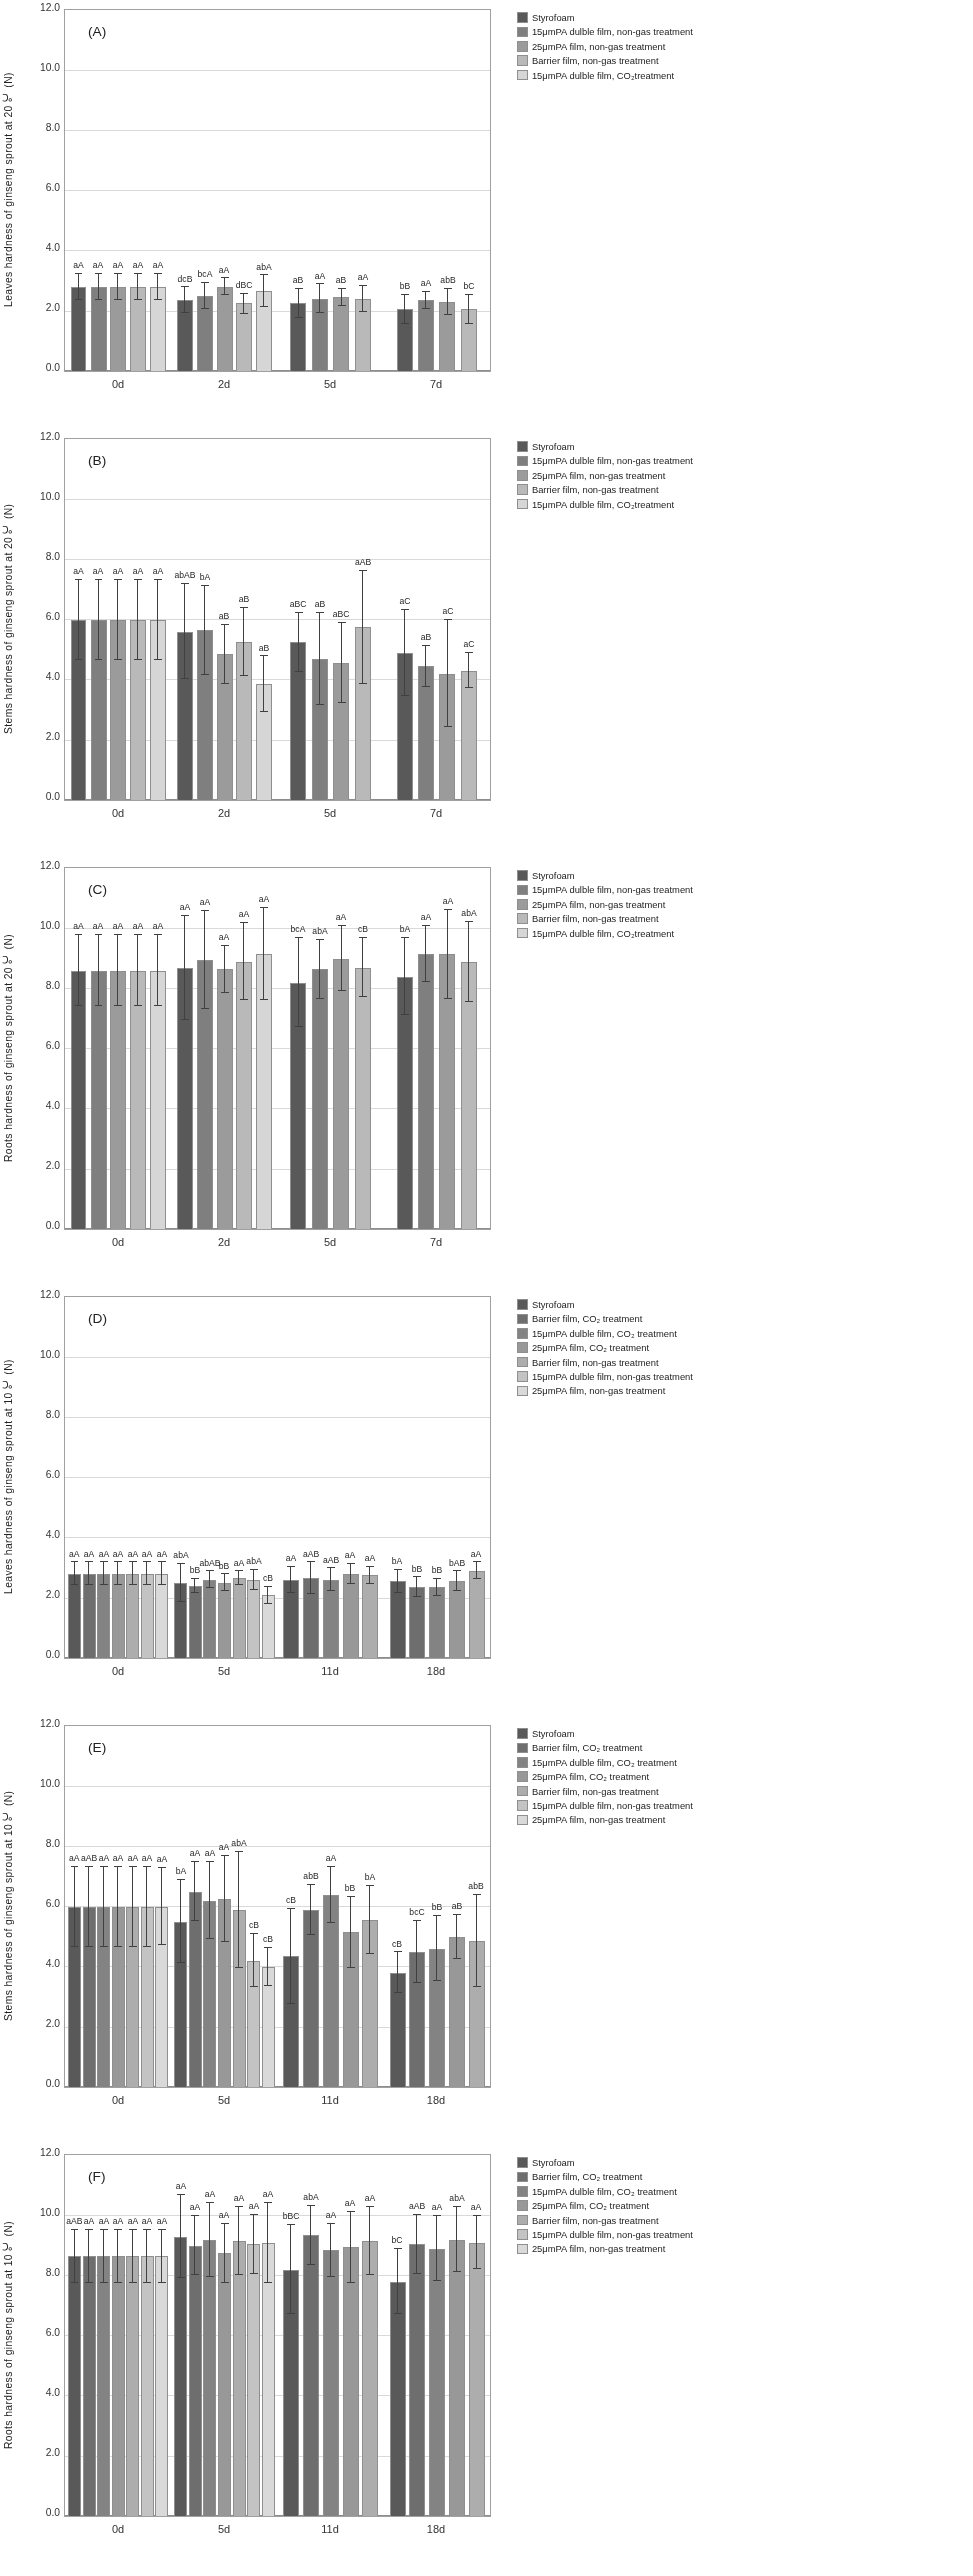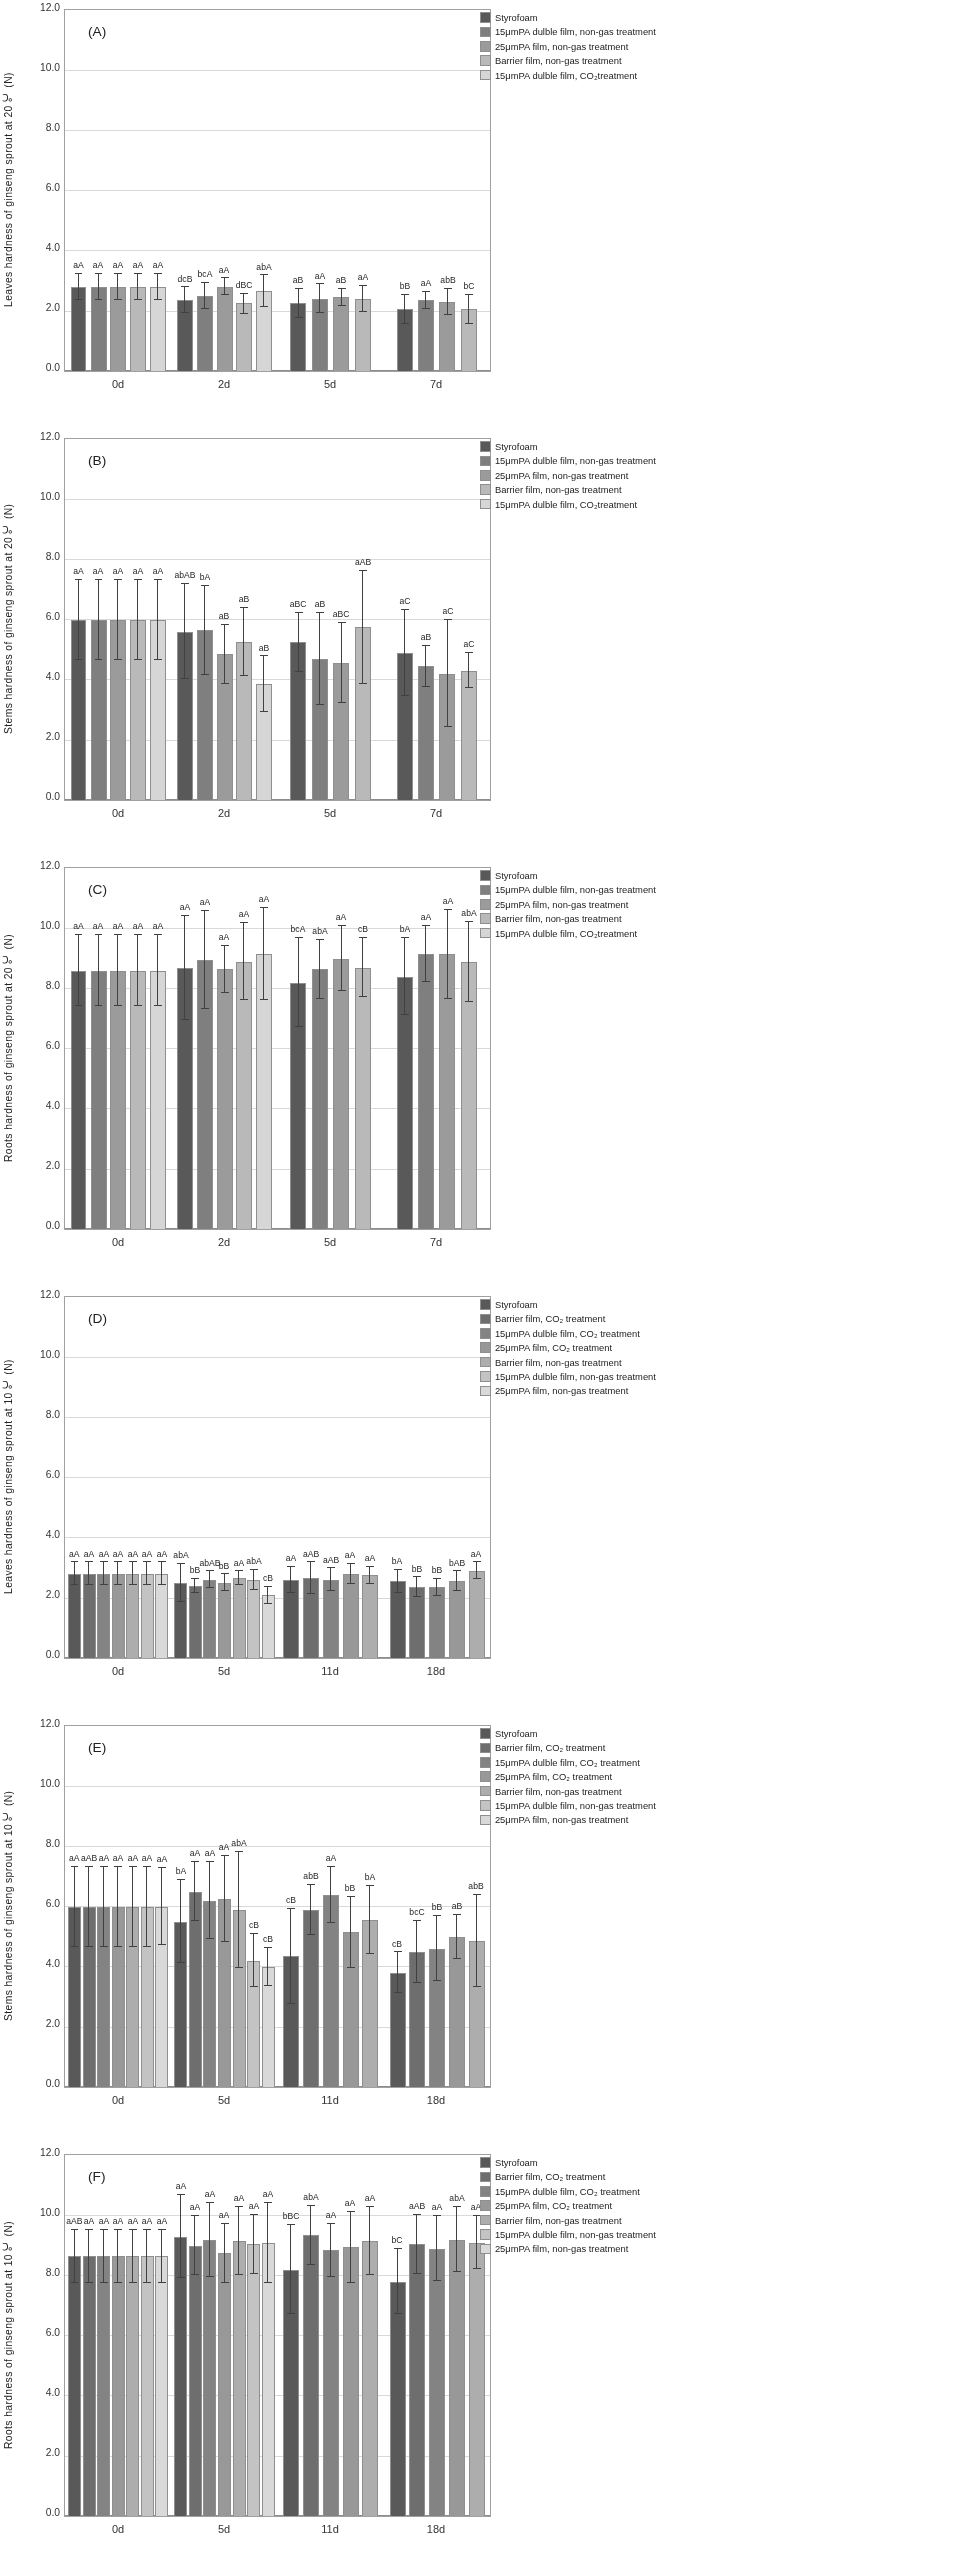--- a/index.html
+++ b/index.html
@@ -10,21 +10,21 @@
   .baseline{position:absolute;left:0;bottom:0;width:100%;height:0.9px;background:#8c8c8c;}
   .bar{position:absolute;bottom:0;box-sizing:border-box;border:0.9px solid #8f8f8f;border-bottom:none;}
   .whisk{position:absolute;box-sizing:border-box;border-top:0.9px solid #404040;border-bottom:0.9px solid #404040;}
   .whisk .vl{position:absolute;left:3.4px;top:0;bottom:0;width:0.9px;background:#404040;}
   .bar-label{position:absolute;transform:translateX(-50%);font-size:8.6px;color:#262626;white-space:nowrap;}
   .ytick{position:absolute;width:36px;text-align:right;font-size:10.3px;color:#333;}
   .xtick{position:absolute;transform:translateX(-50%);font-size:11px;color:#333;}
   .ylab{position:absolute;left:0px;top:8.6px;height:361px;width:17px;display:flex;align-items:center;justify-content:center;
         writing-mode:vertical-rl;transform:rotate(180deg);font-size:10.3px;color:#222;letter-spacing:0.4px;}
   .ptitle{position:absolute;font-size:13.7px;color:#222;}
-  .legend{position:absolute;left:480px;top:12px;}
+  .legend{position:absolute;left:517px;top:12px;}
   .legend-row{display:flex;align-items:center;margin-bottom:3.4px;}
   .swatch{width:8.6px;height:8.6px;margin-right:4.3px;border:0.9px solid #8f8f8f;flex:0 0 auto;}
   .legend-text{font-size:9.4px;color:#222;white-space:nowrap;}
 </style>
 </head>
 <body>
 
 <main>
   <section class="panel">
       <div class="ylab">Leaves hardness of ginseng sprout at 20℃ (N)</div>

